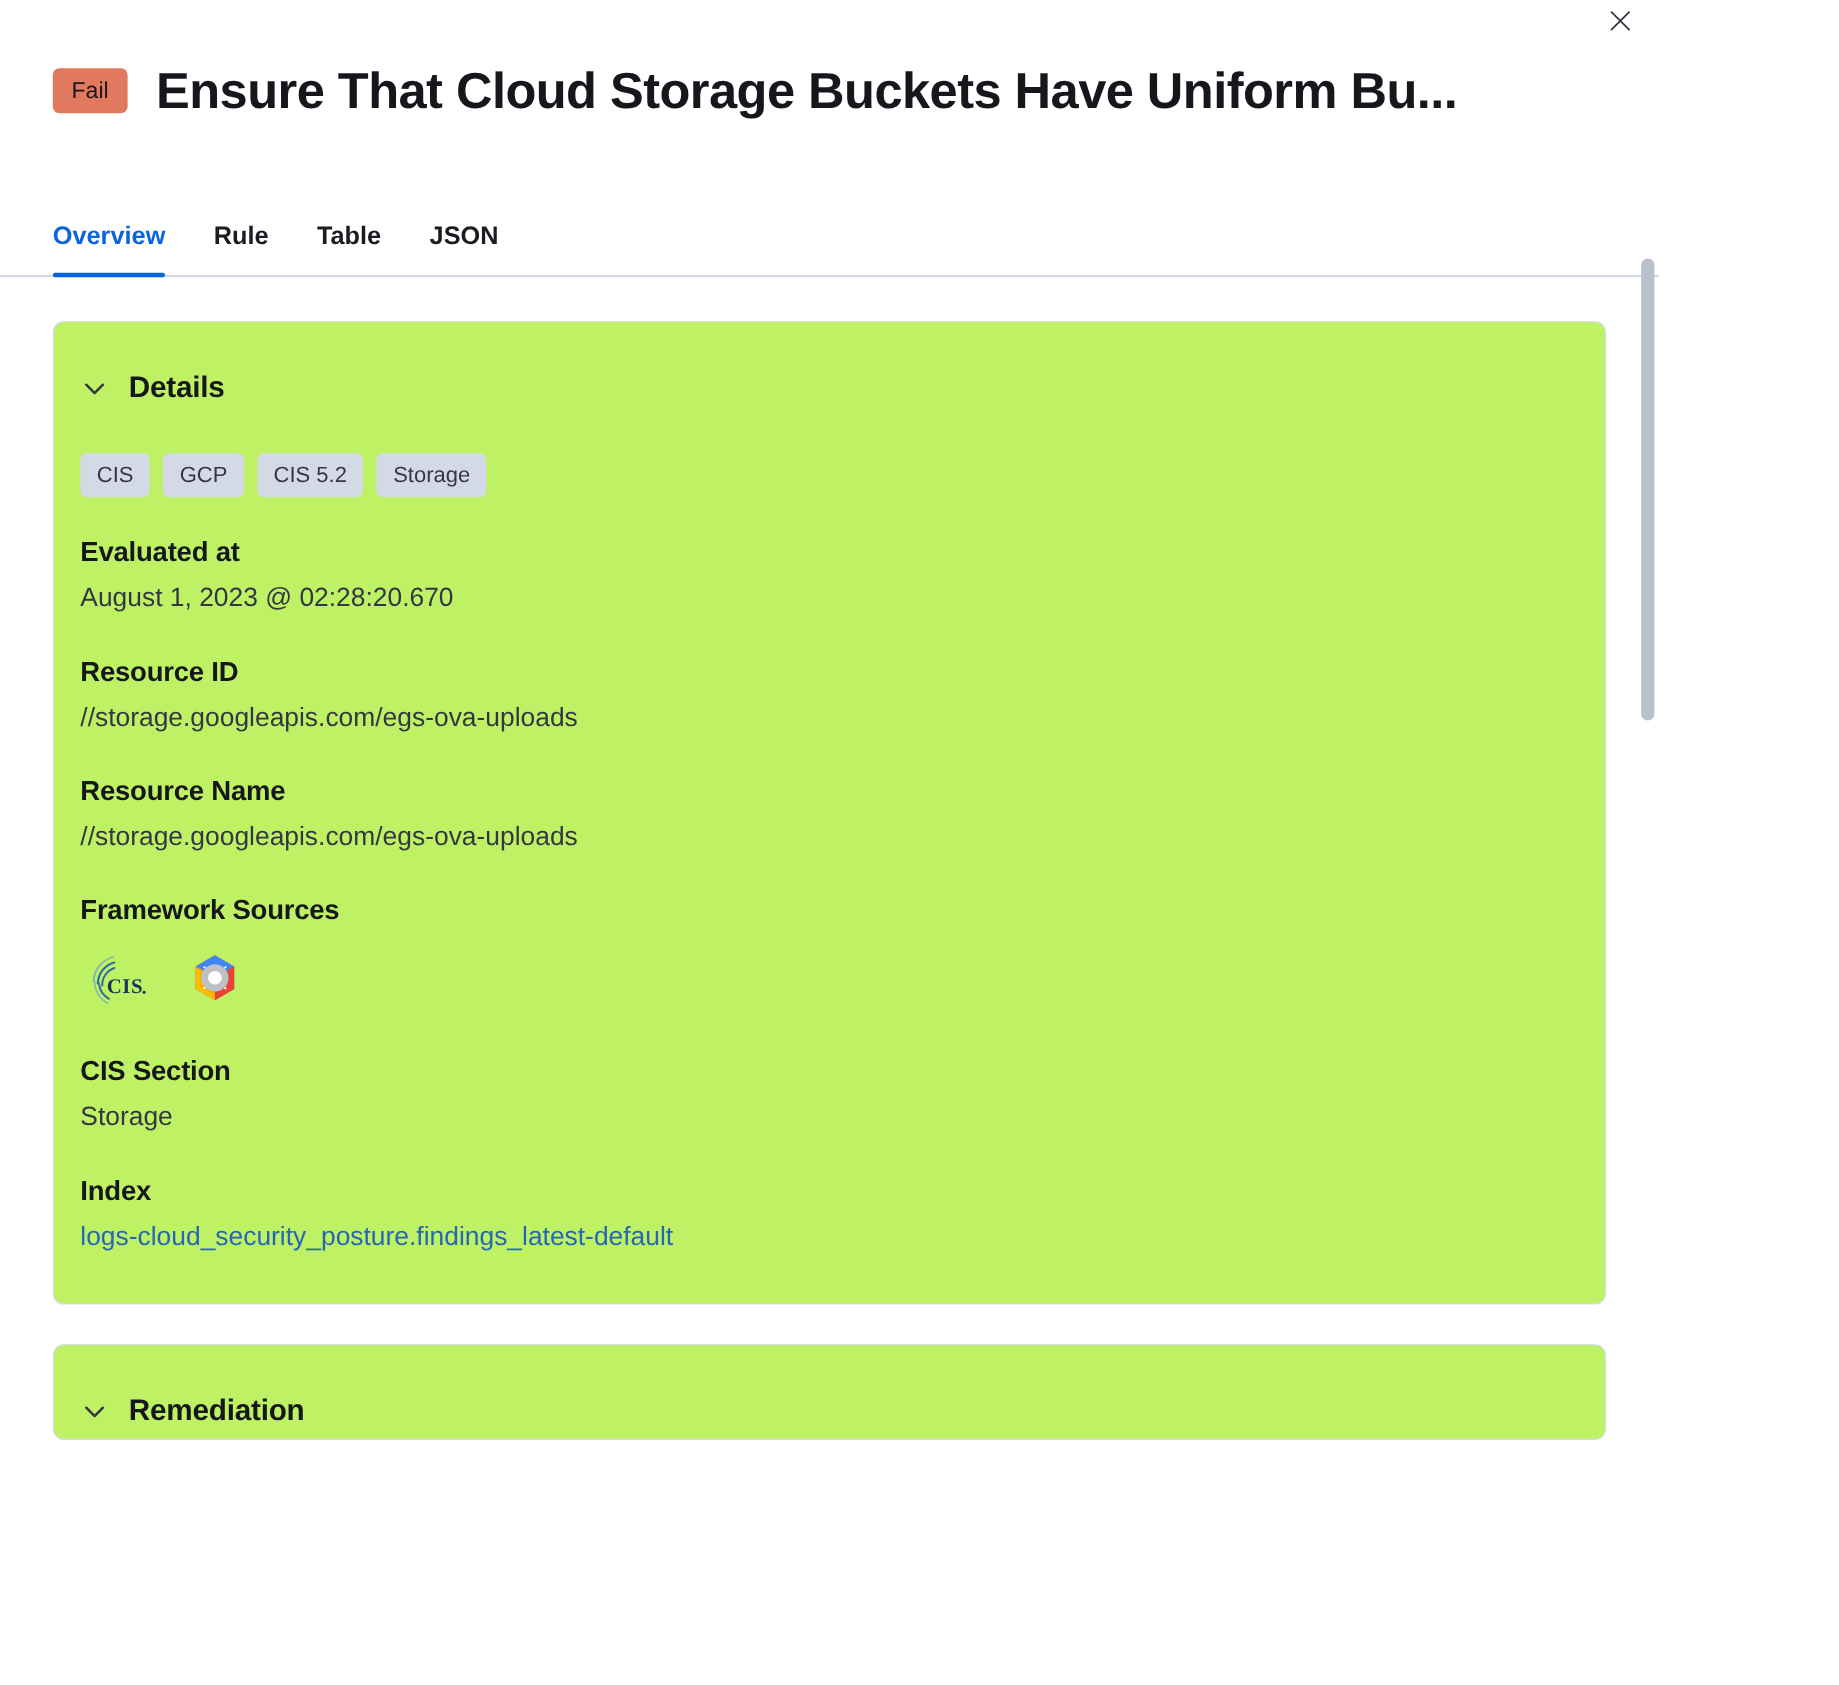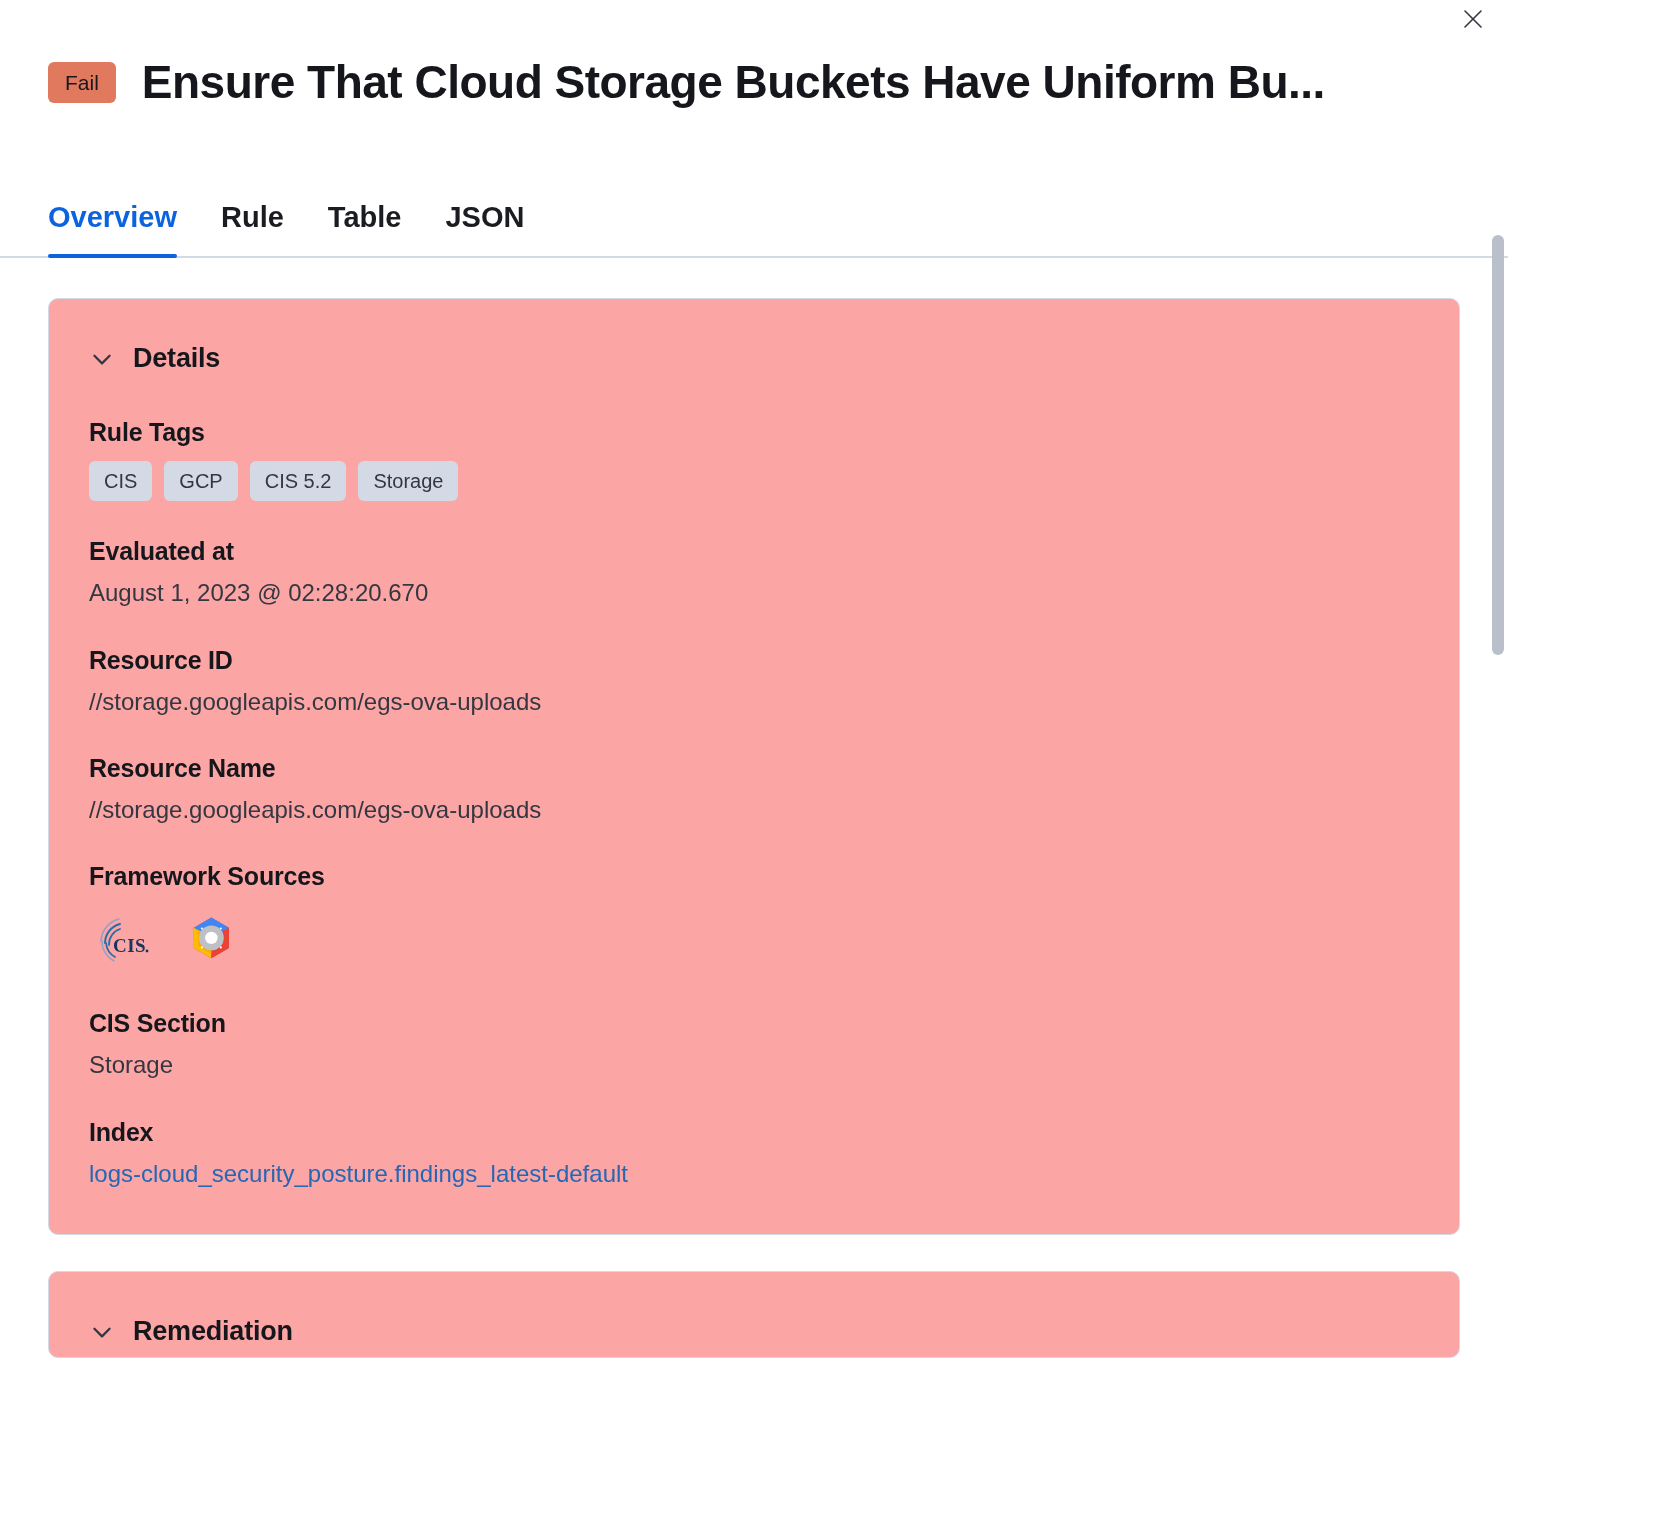--- a/index.html
+++ b/index.html
@@ -85,21 +85,21 @@
   .tabs {
     display: flex;
     align-items: flex-end;
     gap: 0;
     margin: 62px 0 0 0;
     padding: 0 48px;
     border-bottom: 2px solid #d3dae6;
     flex: 0 0 auto;
   }
   .tab {
-    font-size: 29px;
+    font-size: 23px;
     font-weight: 700;
     color: #1a1c21;
     padding: 0 22px 22px 22px;
     position: relative;
     cursor: pointer;
     background: none;
     border: none;
     font-family: "Liberation Sans", sans-serif;
     white-space: nowrap;
   }
@@ -120,22 +120,22 @@
   .flyout-body {
     flex: 1 1 auto;
     overflow: hidden;
     padding: 40px 48px 0 48px;
     position: relative;
   }
 
   .panel {
     border: 1px solid #d3dae6;
     border-radius: 10px;
-    background: #fca5a5;
-    padding: 44px 48px 44px 40px;
+    background: #bef264;
+    padding: 44px 48px 44px 24px;
     margin-bottom: 36px;
   }
   .panel.remediation-panel {
     padding-bottom: 10px;
   }
 
   .accordion-head {
     display: flex;
     align-items: center;
     gap: 18px;
@@ -281,21 +281,20 @@
         <span class="chevron">
           <svg width="26" height="26" viewBox="0 0 24 24" fill="none" stroke="currentColor" stroke-width="2.1" stroke-linecap="round" stroke-linejoin="round">
             <polyline points="5,9 12,16 19,9"></polyline>
           </svg>
         </span>
         <span class="accordion-title">Details</span>
       </div>
 
 
       <div class="field">
-        <div class="field-label">Rule Tags</div>
         <div class="tag-row">
           <span class="tag">CIS</span>
           <span class="tag">GCP</span>
           <span class="tag">CIS 5.2</span>
           <span class="tag">Storage</span>
         </div>
       </div>
 
       <div class="field">
         <div class="field-label">Evaluated at</div>

